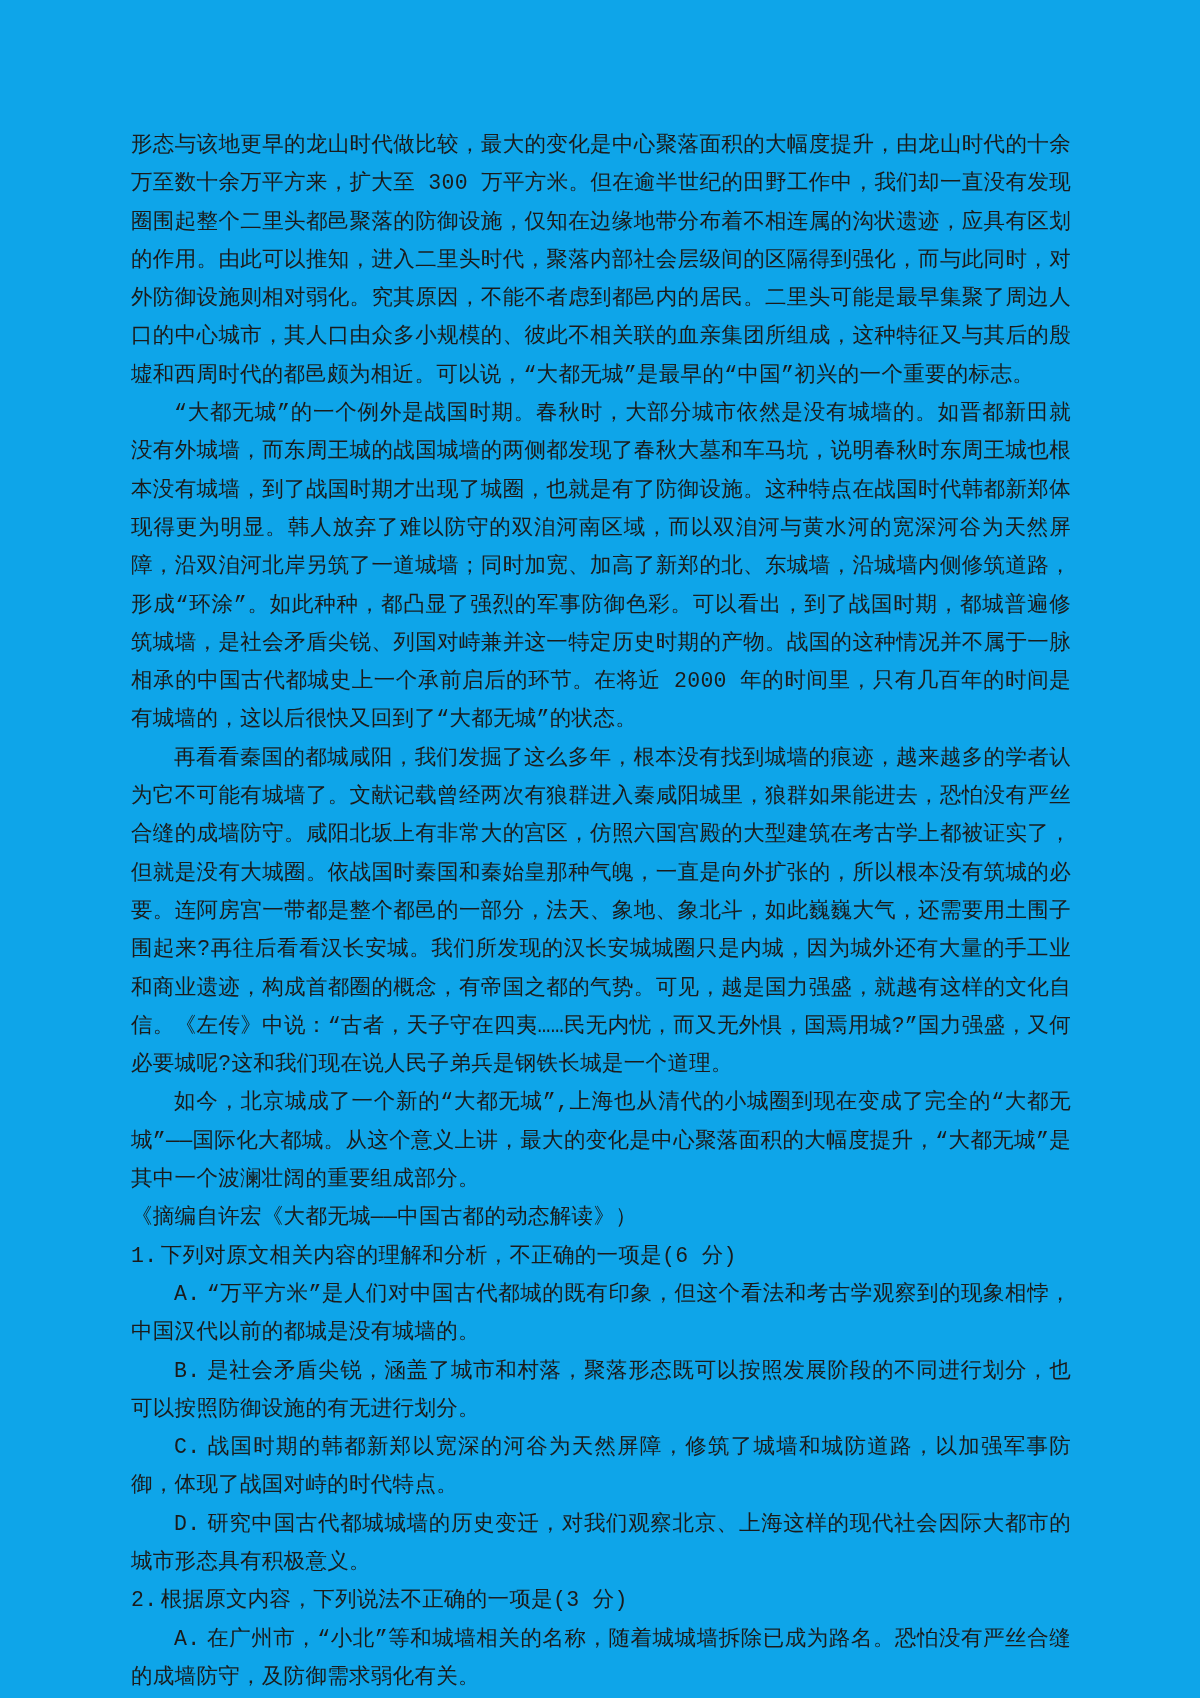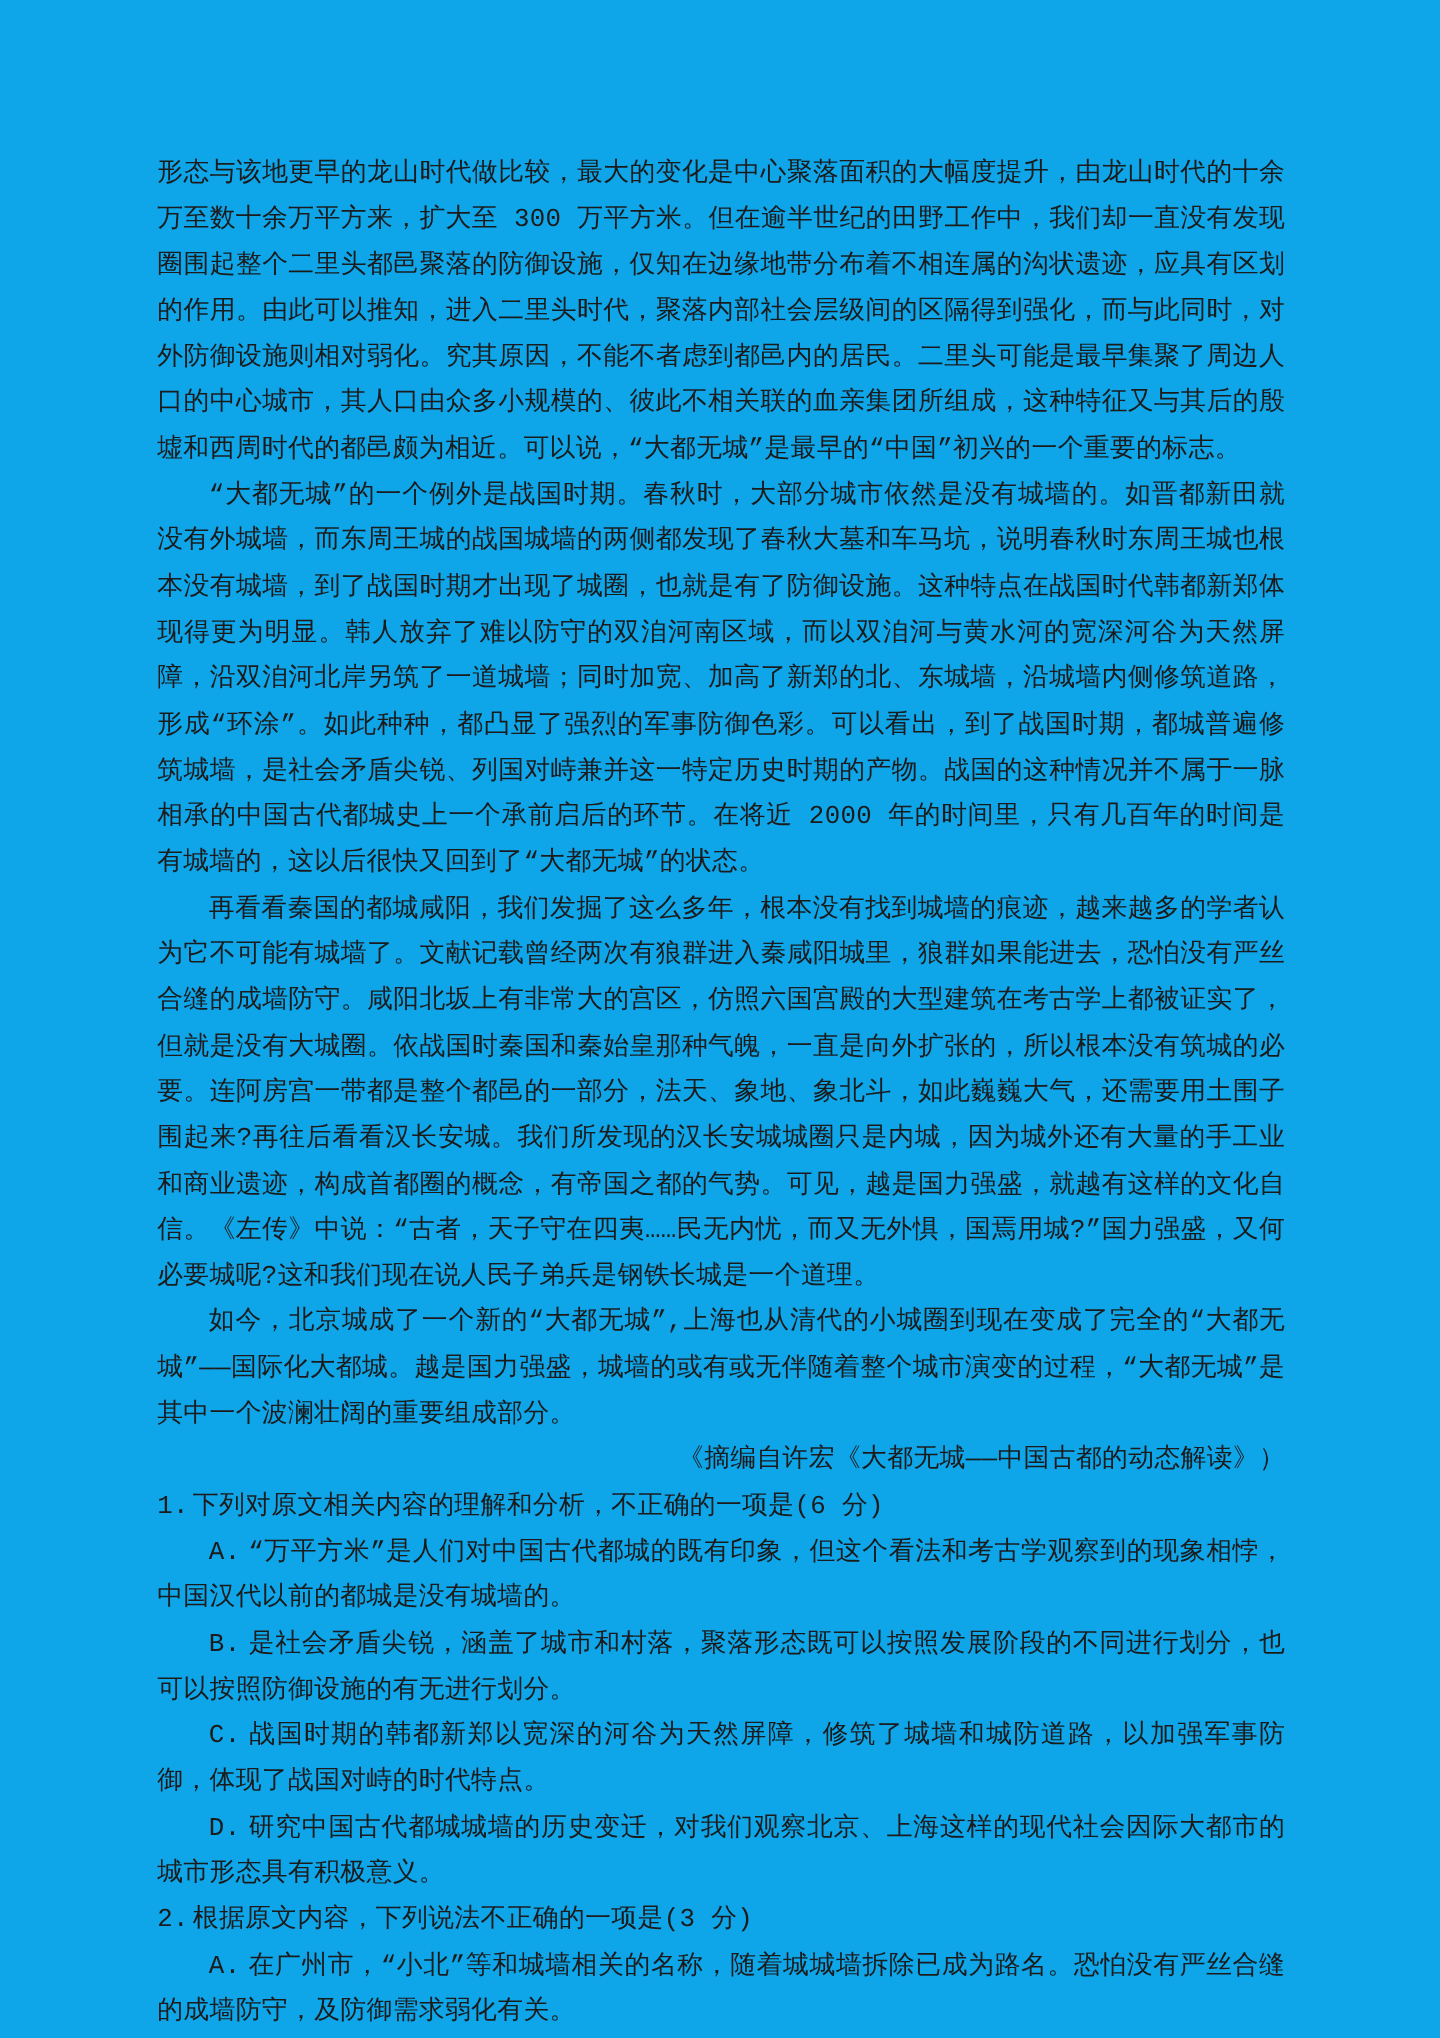--- a/index.html
+++ b/index.html
@@ -27,21 +27,20 @@
     letter-spacing: 0.3px;
   }
   .content p {
     margin: 0;
     padding: 0;
   }
   .para-indent {
     text-indent: 2em;
   }
   .attribution {
-    text-align: right;
   }
   .question-stem {
     text-indent: 0;
   }
   .question-stem .q-number {
     margin-right: 0.15em;
   }
   .option {
     text-indent: 2em;
   }
@@ -54,21 +53,21 @@
 
 <div class="page">
   <div class="content">
 
     <p class="para">形态与该地更早的龙山时代做比较，最大的变化是中心聚落面积的大幅度提升，由龙山时代的十余万至数十余万平方来，扩大至 300 万平方米。但在逾半世纪的田野工作中，我们却一直没有发现圈围起整个二里头都邑聚落的防御设施，仅知在边缘地带分布着不相连属的沟状遗迹，应具有区划的作用。由此可以推知，进入二里头时代，聚落内部社会层级间的区隔得到强化，而与此同时，对外防御设施则相对弱化。究其原因，不能不者虑到都邑内的居民。二里头可能是最早集聚了周边人口的中心城市，其人口由众多小规模的、彼此不相关联的血亲集团所组成，这种特征又与其后的殷墟和西周时代的都邑颇为相近。可以说，“大都无城”是最早的“中国”初兴的一个重要的标志。</p>
 
     <p class="para para-indent">“大都无城”的一个例外是战国时期。春秋时，大部分城市依然是没有城墙的。如晋都新田就没有外城墙，而东周王城的战国城墙的两侧都发现了春秋大墓和车马坑，说明春秋时东周王城也根本没有城墙，到了战国时期才出现了城圈，也就是有了防御设施。这种特点在战国时代韩都新郑体现得更为明显。韩人放弃了难以防守的双洎河南区域，而以双洎河与黄水河的宽深河谷为天然屏障，沿双洎河北岸另筑了一道城墙；同时加宽、加高了新郑的北、东城墙，沿城墙内侧修筑道路，形成“环涂”。如此种种，都凸显了强烈的军事防御色彩。可以看出，到了战国时期，都城普遍修筑城墙，是社会矛盾尖锐、列国对峙兼并这一特定历史时期的产物。战国的这种情况并不属于一脉相承的中国古代都城史上一个承前启后的环节。在将近 2000 年的时间里，只有几百年的时间是有城墙的，这以后很快又回到了“大都无城”的状态。</p>
 
     <p class="para para-indent">再看看秦国的都城咸阳，我们发掘了这么多年，根本没有找到城墙的痕迹，越来越多的学者认为它不可能有城墙了。文献记载曾经两次有狼群进入秦咸阳城里，狼群如果能进去，恐怕没有严丝合缝的成墙防守。咸阳北坂上有非常大的宫区，仿照六国宫殿的大型建筑在考古学上都被证实了，但就是没有大城圈。依战国时秦国和秦始皇那种气魄，一直是向外扩张的，所以根本没有筑城的必要。连阿房宫一带都是整个都邑的一部分，法天、象地、象北斗，如此巍巍大气，还需要用土围子围起来?再往后看看汉长安城。我们所发现的汉长安城城圈只是内城，因为城外还有大量的手工业和商业遗迹，构成首都圈的概念，有帝国之都的气势。可见，越是国力强盛，就越有这样的文化自信。《左传》中说：“古者，天子守在四夷……民无内忧，而又无外惧，国焉用城?”国力强盛，又何必要城呢?这和我们现在说人民子弟兵是钢铁长城是一个道理。</p>
 
-    <p class="para para-indent">如今，北京城成了一个新的“大都无城”,上海也从清代的小城圈到现在变成了完全的“大都无城”——国际化大都城。越是国力强盛，城墙的或有或无伴随着整个城市演变的过程，“大都无城”是其中一个波澜壮阔的重要组成部分。</p>
+    <p class="para para-indent">如今，北京城成了一个新的“大都无城”,上海也从清代的小城圈到现在变成了完全的“大都无城”——国际化大都城。从这个意义上讲，最大的变化是中心聚落面积的大幅度提升，“大都无城”是其中一个波澜壮阔的重要组成部分。</p>
 
     <p class="attribution">《摘编自许宏《大都无城——中国古都的动态解读》）</p>
 
     <p class="question-stem">
       <span class="q-number">1.</span><span>下列对原文相关内容的理解和分析，不正确的一项是(6 分)</span>
     </p>
 
     <p class="option">
       <span class="opt-label">A.</span><span>“万平方米”是人们对中国古代都城的既有印象，但这个看法和考古学观察到的现象相悖，中国汉代以前的都城是没有城墙的。</span>
     </p>

